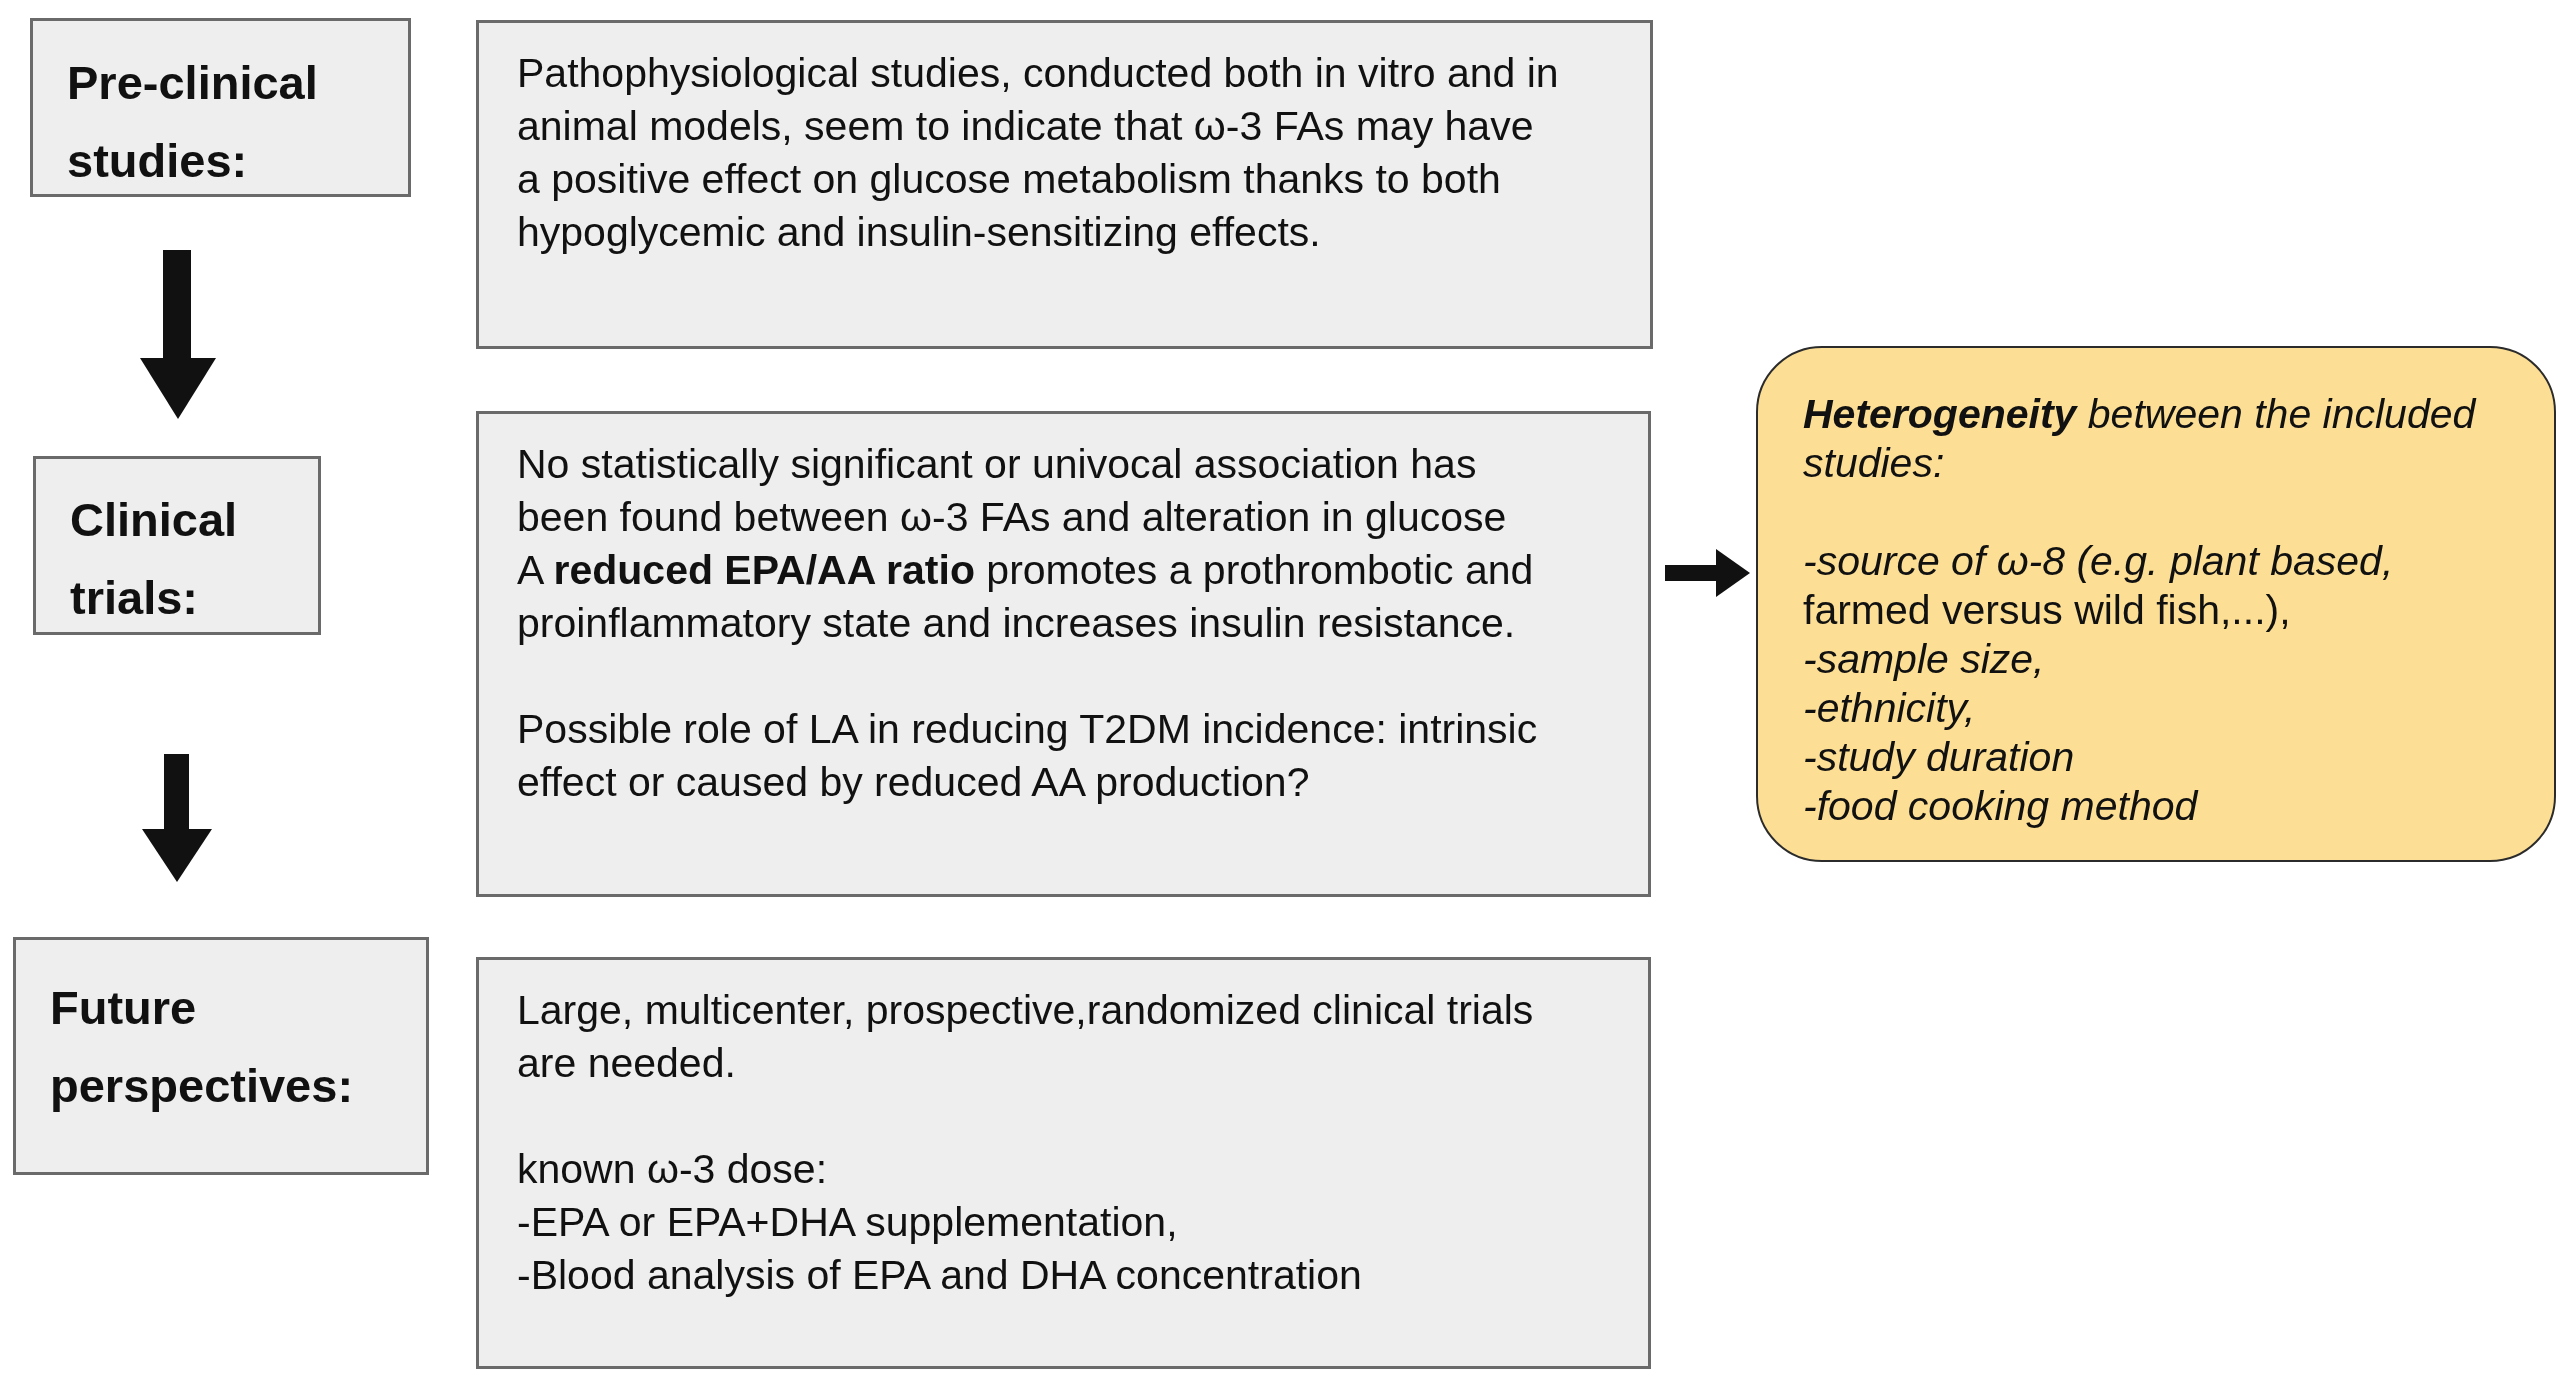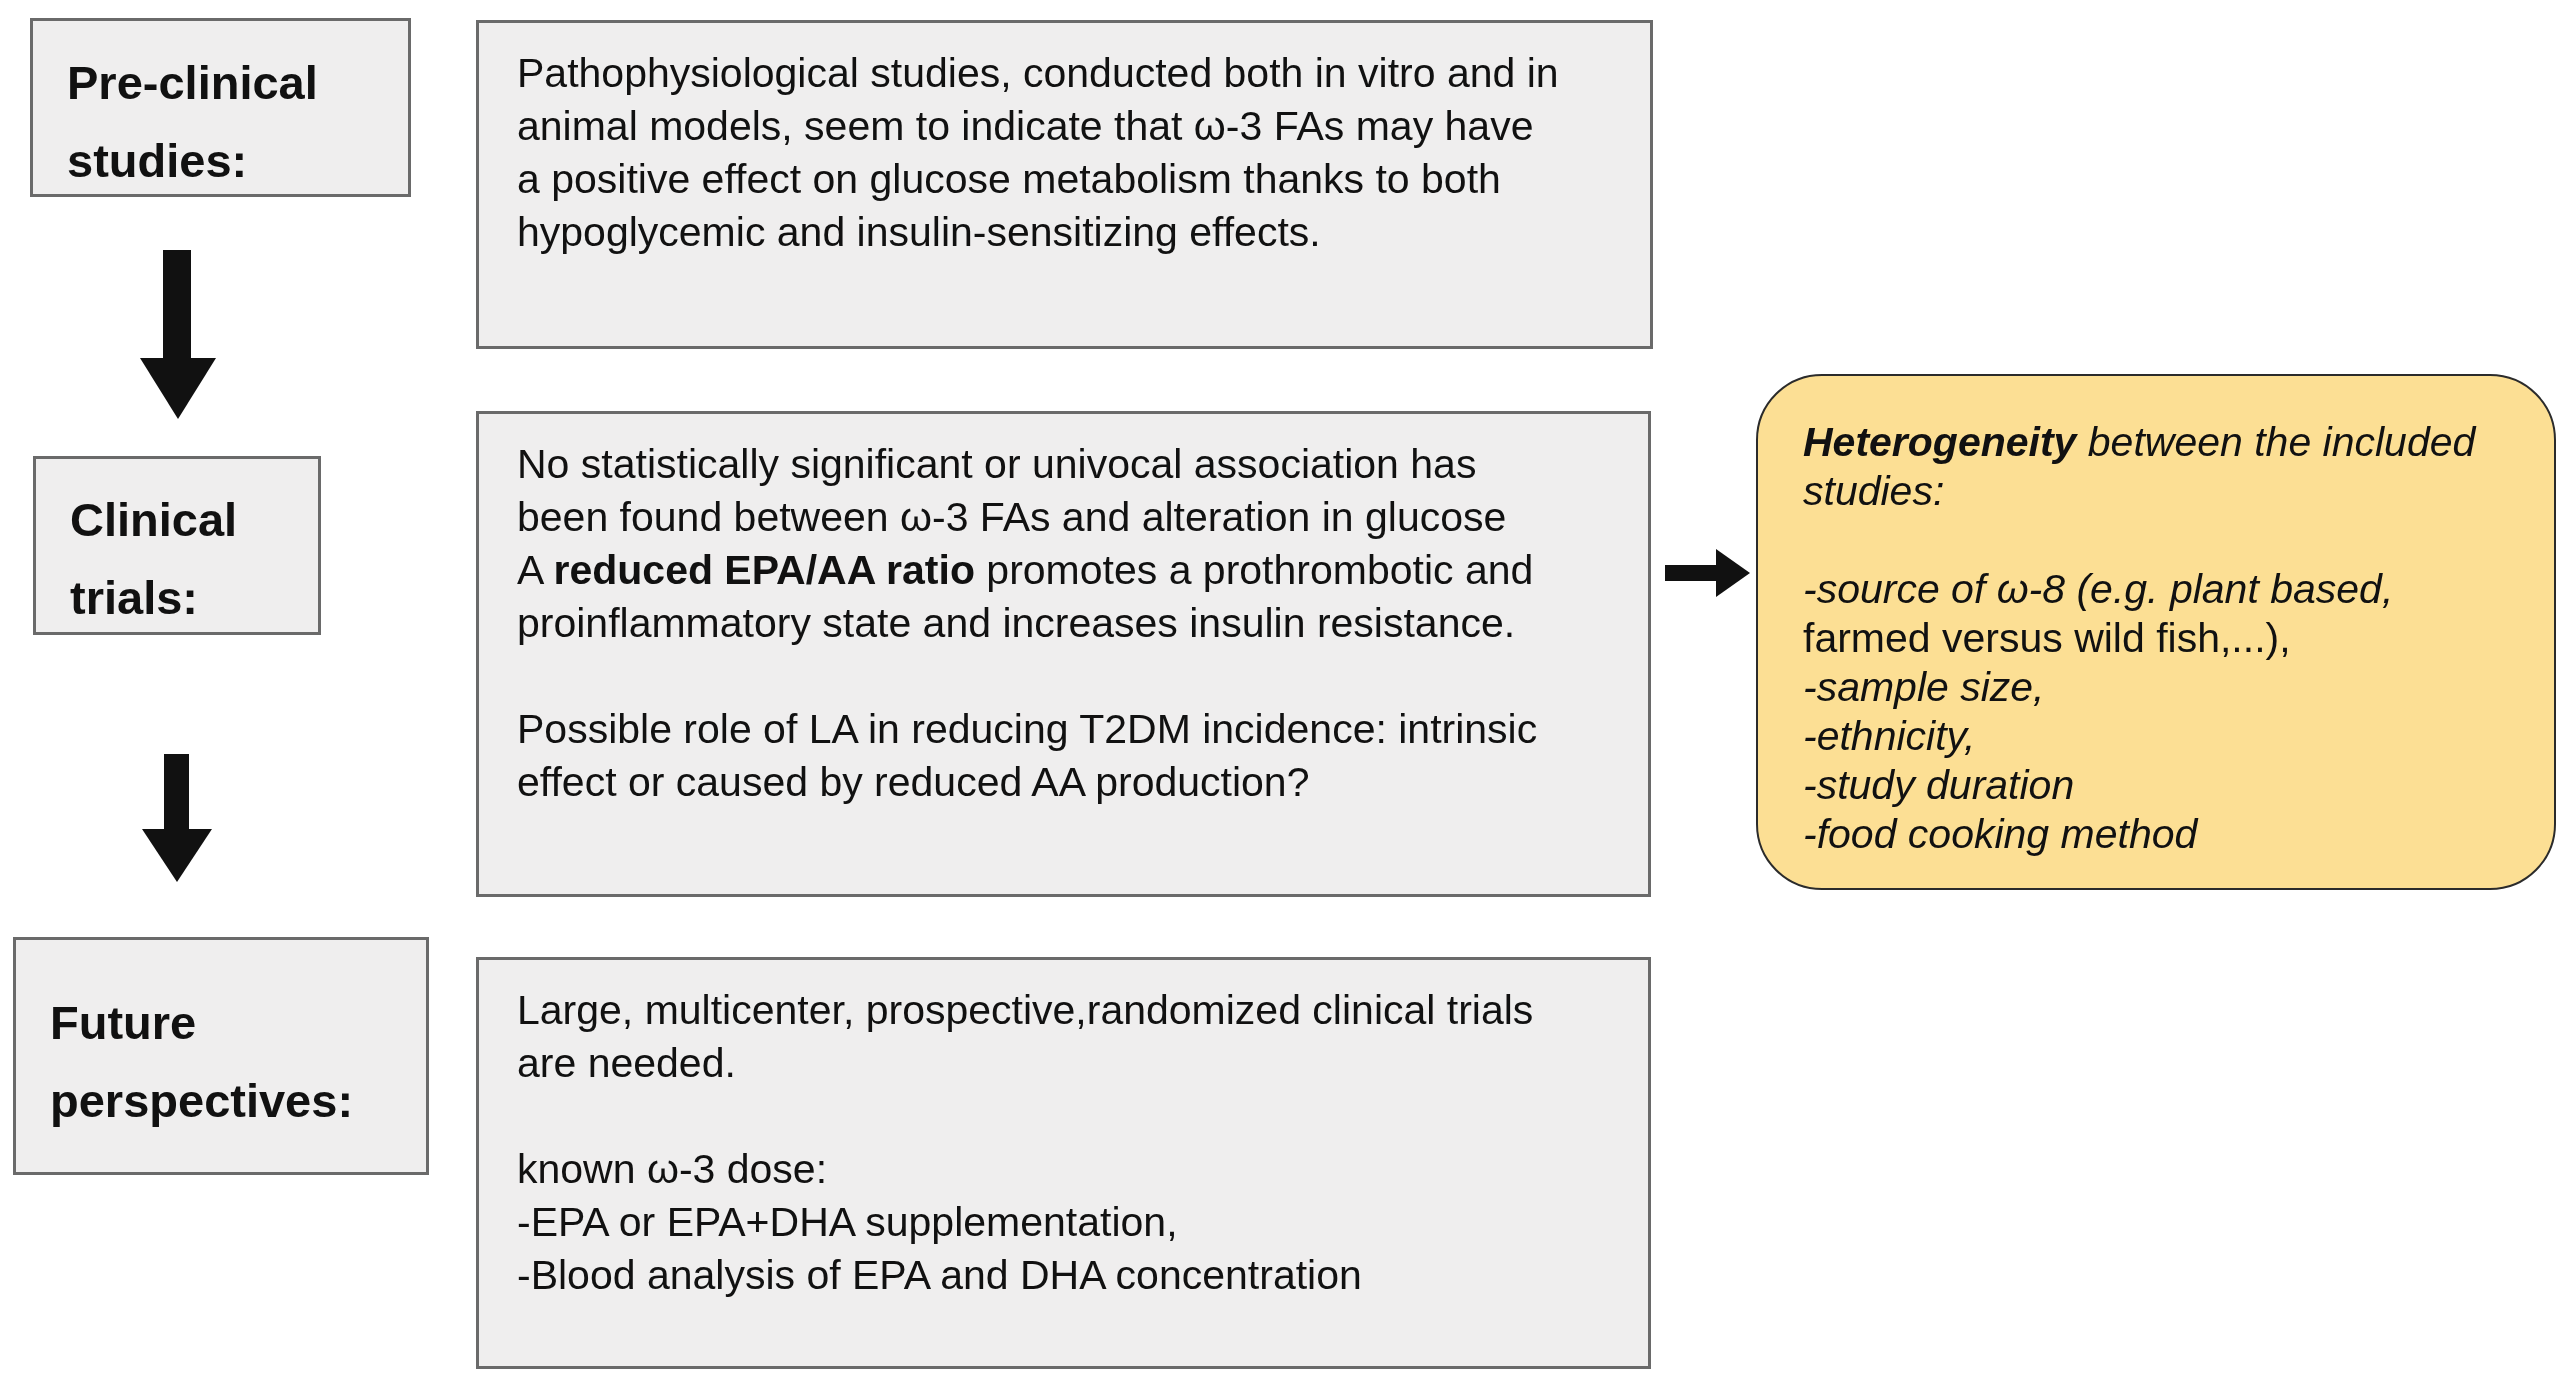--- a/index.html
+++ b/index.html
@@ -24,21 +24,21 @@
     box-sizing: border-box;
   }
   .label-box {
     font-size: 47px;
     font-weight: bold;
     line-height: 78px;
     padding: 22.4px 6.6px 0 34px;
   }
   #label-preclinical { left: 30px;  top: 18.4px;   width: 381px; height: 179px; }
   #label-clinical    { left: 33px;  top: 456px;  width: 288px; height: 179px; }
-  #label-future      { left: 13px;  top: 937px; width: 416px; height: 238px; padding-top: 44px; }
+  #label-future      { left: 13px;  top: 937px; width: 416px; height: 238px; padding-top: 29px; }
 
   .content-box {
     font-size: 41px;
     line-height: 53px;
     padding: 24px 30px 0 38px;
   }
   #content-preclinical { left: 476px; top: 20px;   width: 1177px; height: 329px; }
   #content-clinical    { left: 476px; top: 411px;  width: 1175px; height: 486px; }
   #content-future      { left: 476px; top: 957px; width: 1175px; height: 412px; }
 
@@ -49,21 +49,20 @@
     width: 800px;
     height: 516px;
     box-sizing: border-box;
     background: #fcdf94;
     border: 2.6px solid #2b2b2b;
     border-radius: 66px;
     font-size: 41px;
     font-style: italic;
     line-height: 49px;
     padding: 42px 26px 0 45px;
-    margin-top: 28px;
   }
 
   .line { white-space: pre-wrap; }
   .seg-n  { }
   .seg-b  { font-weight: 700; }
   .seg-i  { font-style: italic; }
   .seg-bi { font-weight: 700; font-style: italic; }
   .seg-u  { font-style: normal; }
 
   .arrow { position: absolute; }

